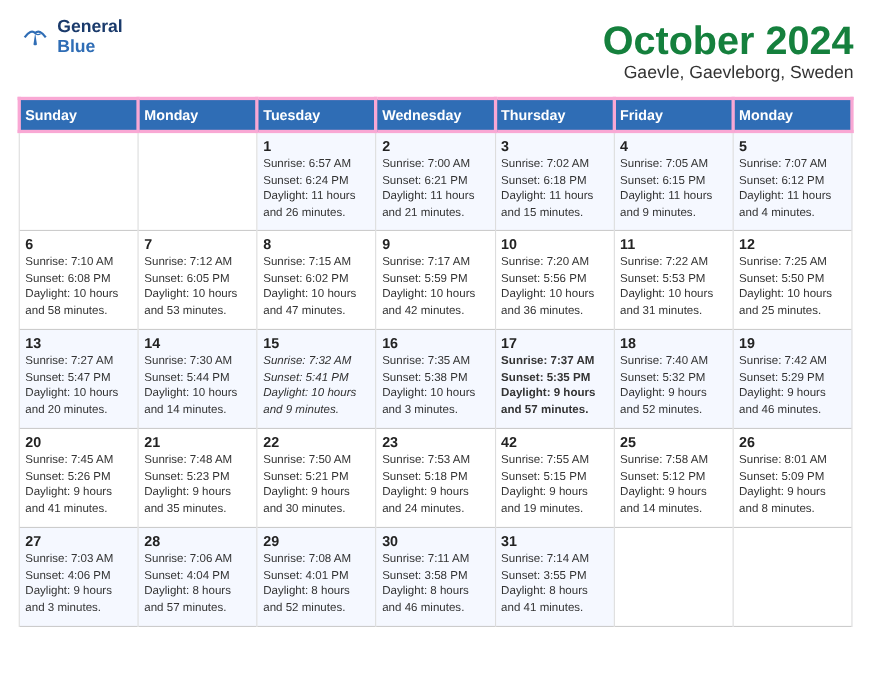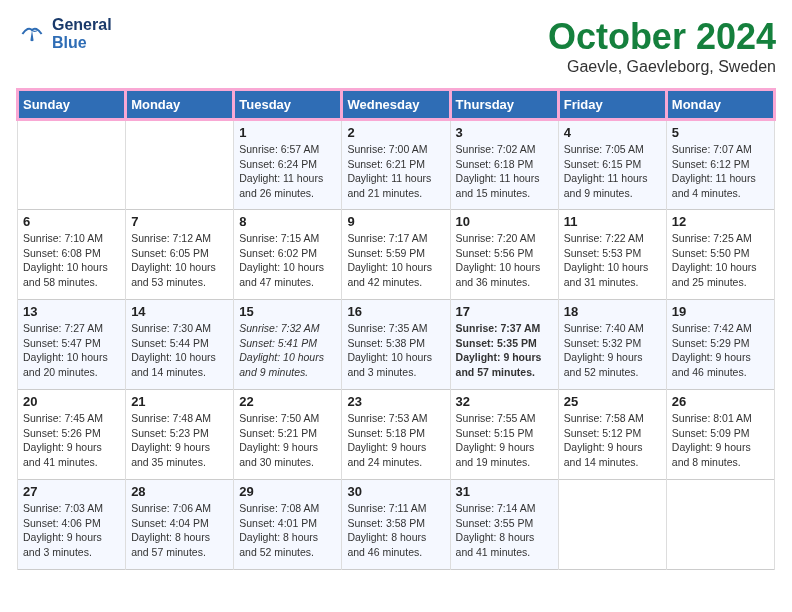--- a/index.html
+++ b/index.html
@@ -260,21 +260,21 @@
 Sunset: 5:21 PM
 Daylight: 9 hours and 30 minutes.</div>
         </td>
         <td>
           <span class="day-num">23</span>
           <div class="day-info" style="white-space: pre-line;">Sunrise: 7:53 AM
 Sunset: 5:18 PM
 Daylight: 9 hours and 24 minutes.</div>
         </td>
         <td>
-          <span class="day-num">32</span>
+          <span class="day-num">42</span>
           <div class="day-info" style="white-space: pre-line;">Sunrise: 7:55 AM
 Sunset: 5:15 PM
 Daylight: 9 hours and 19 minutes.</div>
         </td>
         <td>
           <span class="day-num">25</span>
           <div class="day-info" style="white-space: pre-line;">Sunrise: 7:58 AM
 Sunset: 5:12 PM
 Daylight: 9 hours and 14 minutes.</div>
         </td>

